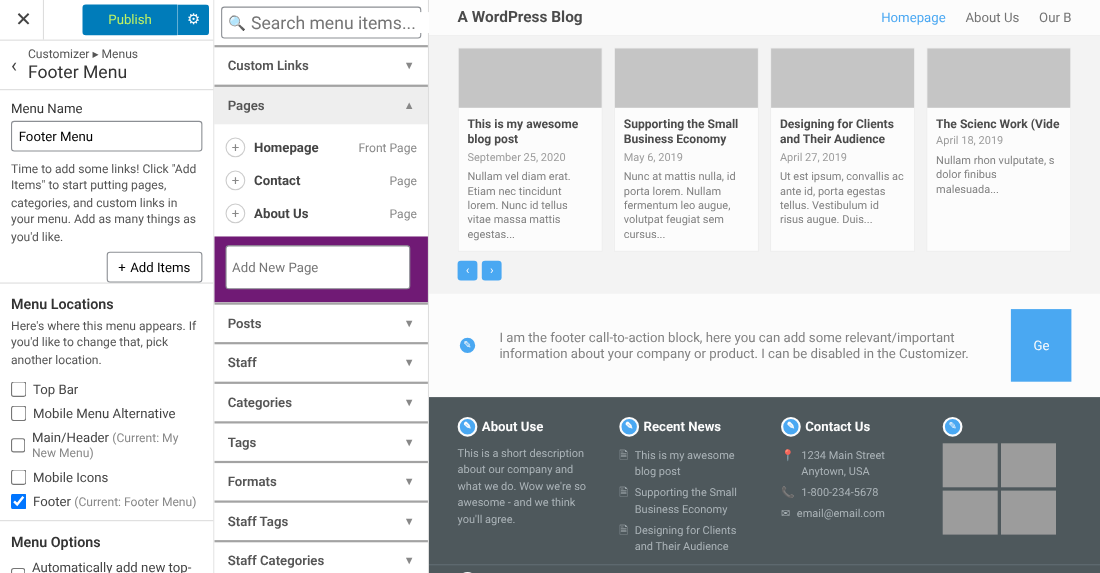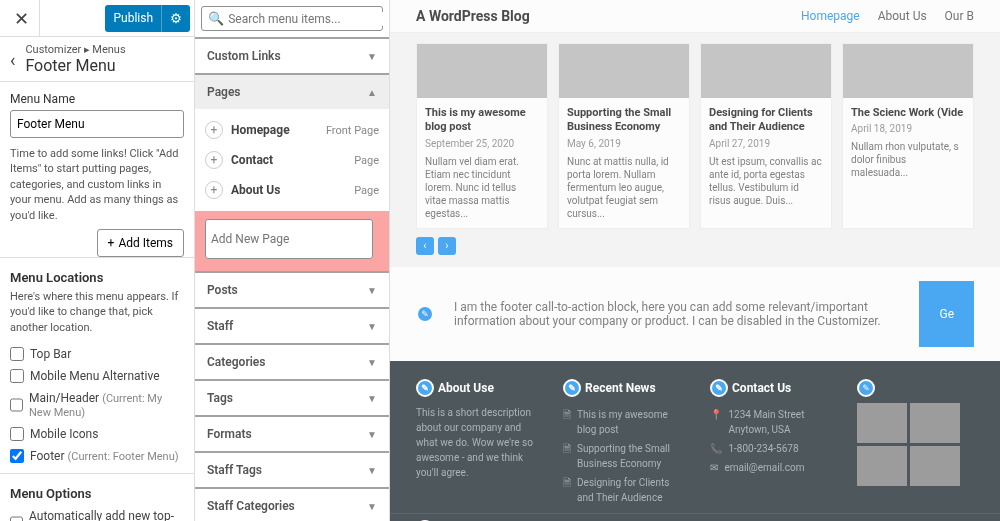--- a/index.html
+++ b/index.html
@@ -4,21 +4,21 @@
 <style>
 * { box-sizing: border-box; margin: 0; padding: 0; font-family: -apple-system, BlinkMacSystemFont, "Segoe UI", Roboto, sans-serif; }
 body { width: 1000px; height: 521px; overflow: hidden; display: flex; font-size: 13px; color: #444; }
 .col1 { width: 195px; border-right: 1px solid #ddd; background: #fff; display: flex; flex-direction: column; }
 .col2 { width: 195px; border-right: 1px solid #ddd; background: #eee; display: flex; flex-direction: column; }
 .col3 { flex: 1; position: relative; background: #f4f4f4; overflow: hidden; }
 
 .topbar { height: 36px; display: flex; align-items: center; padding: 0 4px; gap: 8px; }
 .close-btn { width: 36px; height: 36px; display: flex; align-items: center; justify-content: center; font-size: 18px; cursor: pointer; border-right: 1px solid #ddd; }
 .publish-wrap { margin-left: auto; display: flex; }
-.publish-btn { background: #007cba; color: #ffffff; border: none; padding: 6px 8px; border-radius: 3px 0 0 3px; font-size: 12px; cursor: pointer; }
+.publish-btn { background: #007cba; color: #bef264; border: none; padding: 6px 23px; border-radius: 3px 0 0 3px; font-size: 12px; cursor: pointer; }
 .gear-btn { background: #007cba; color: #fff; border: none; padding: 6px 8px; border-radius: 0 3px 3px 0; border-left: 1px solid rgba(255,255,255,0.3); cursor: pointer; }
 
 .crumb-row { display: flex; align-items: center; padding: 6px 10px; gap: 10px; border-top: 1px solid #ddd; border-bottom: 1px solid #ddd; }
 .back-btn { font-size: 18px; cursor: pointer; }
 .crumb-text { font-size: 11px; color: #555; }
 .crumb-title { font-size: 16px; color: #333; }
 
 .panel-body { padding: 10px; overflow-y: auto; flex: 1; }
 .field-label { font-size: 12px; color: #333; margin-bottom: 4px; display: block; }
 .text-input { width: 100%; padding: 6px; border: 1px solid #8c8f94; border-radius: 3px; font-size: 12px; background:#fff; }
@@ -26,29 +26,29 @@
 .add-items-btn { border: 1px solid #8c8f94; background: #fff; padding: 6px 10px; border-radius: 3px; font-size: 12px; cursor: pointer; display: inline-flex; align-items: center; gap: 4px; float: right; margin-top: 6px; }
 .divider { border: none; border-top: 1px solid #ddd; margin: 12px -10px; clear: both; }
 .section-head { font-size: 13px; font-weight: 600; color: #333; margin-bottom: 4px; }
 .section-sub { font-size: 11px; color: #555; line-height: 1.4; margin-bottom: 8px; }
 .check-row { display: flex; align-items: center; gap: 6px; padding: 4px 0; font-size: 12px; }
 .check-row input { width: 14px; height: 14px; }
 .muted { color: #888; font-size: 11px; }
 
 .search-row { padding: 6px; background: #fff; }
 .search-box { display: flex; align-items: center; border: 1px solid #8c8f94; border-radius: 3px; padding: 4px 6px; background:#fff; }
-.search-box input { border: none; outline: none; flex: 1; font-size: 12px; }
+.search-box input { border: none; outline: none; flex: 1; font-size: 16px; }
 .acc-item { background: #fff; border-top: 2px solid #a3a3a3; padding: 10px 12px; font-size: 12px; font-weight: 600; color: #555; display: flex; align-items: center; justify-content: space-between; cursor: pointer; }
 .acc-item.open { background: #eee; }
 .tri { font-size: 10px; color: #888; }
 .pages-list { background: #fff; padding: 6px 10px; }
 .page-row { display: flex; align-items: center; padding: 6px 0; font-size: 12px; }
 .plus-ico { width: 18px; height: 18px; border-radius: 50%; border: 1px solid #ccc; display: flex; align-items: center; justify-content: center; font-size: 12px; color: #888; margin-right: 8px; cursor:pointer; }
 .page-type { margin-left: auto; color: #888; font-size: 11px; }
-.addnew-row { display: flex; gap: 22px; padding: 8px 10px 12px; background: #fca5a5; }
+.addnew-row { display: flex; gap: 22px; padding: 8px 10px 12px; background: #701a75; }
 .addnew-row input { flex: 1; border: 1px solid #8c8f94; border-radius: 3px; padding: 5px; font-size: 12px; }
 .addnew-row button { border: 1px solid #007cba; color: #007cba; background: #fff; border-radius: 3px; padding: 5px 8px; font-size: 12px; cursor: pointer; }
 
 .preview-overlay { position:absolute; inset:0; background: rgba(240,240,240,0.2); pointer-events:none; }
 .preview-header { background:#fff; padding: 8px 26px; display:flex; align-items:center; font-size:14px; font-weight:700; color:#222; border-bottom:1px solid #eee; }
 .nav-links { margin-left:auto; display:flex; gap:18px; font-size:12px; font-weight:400; }
 .nav-links a { color:#555; text-decoration:none; }
 .nav-links a.active { color:#2196f3; }
 .card-strip { display:flex; gap:10px; padding: 10px 26px 0; }
 .card { width: 145px; background:#fff; border:1px solid #eee; }

